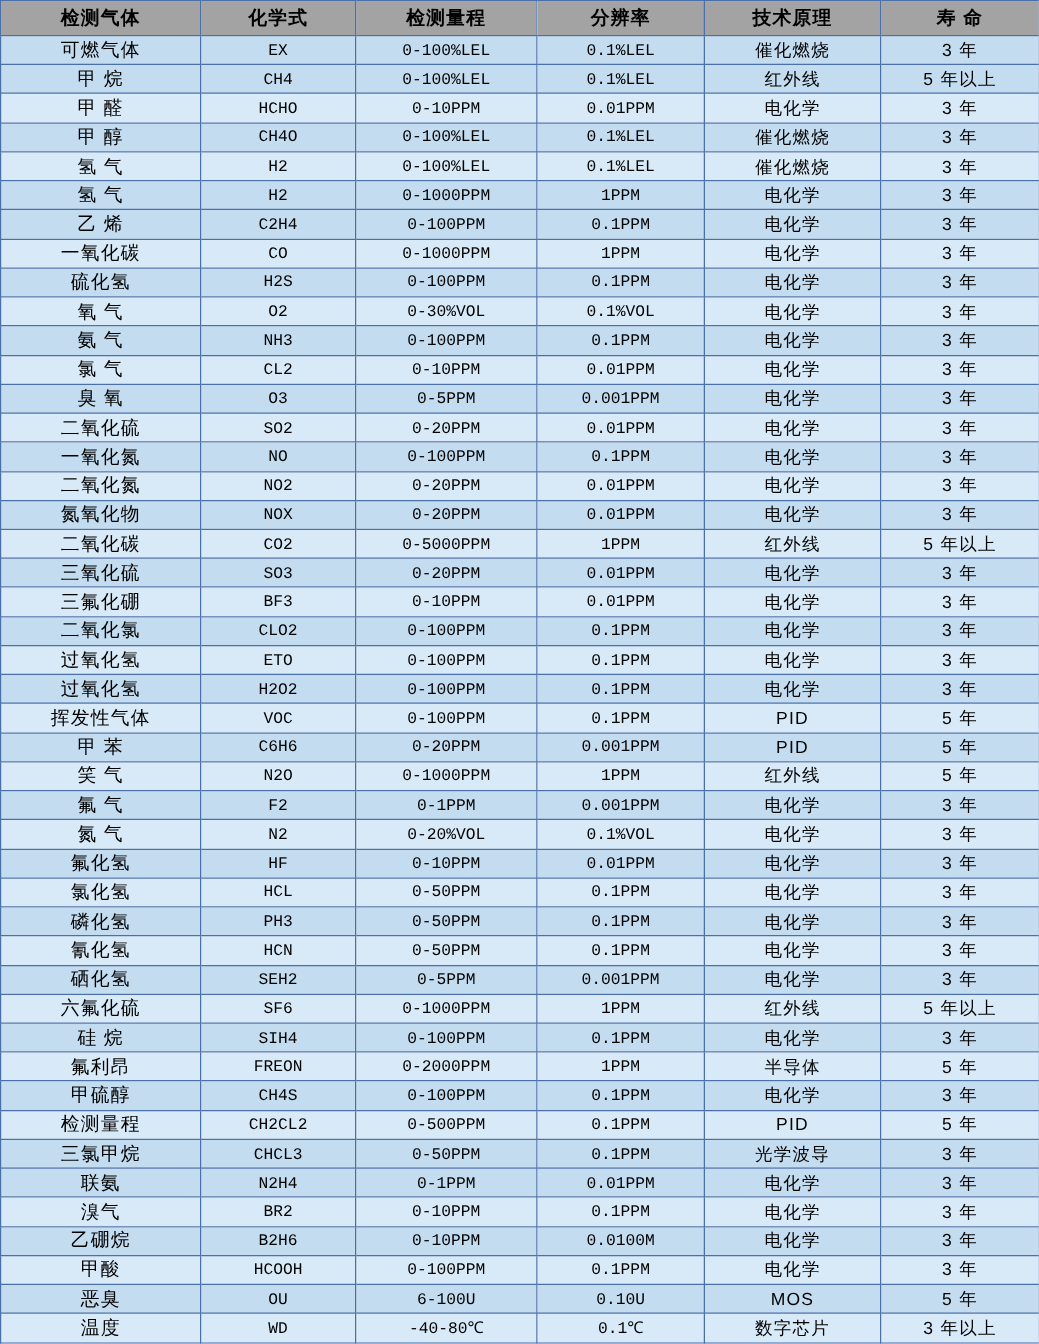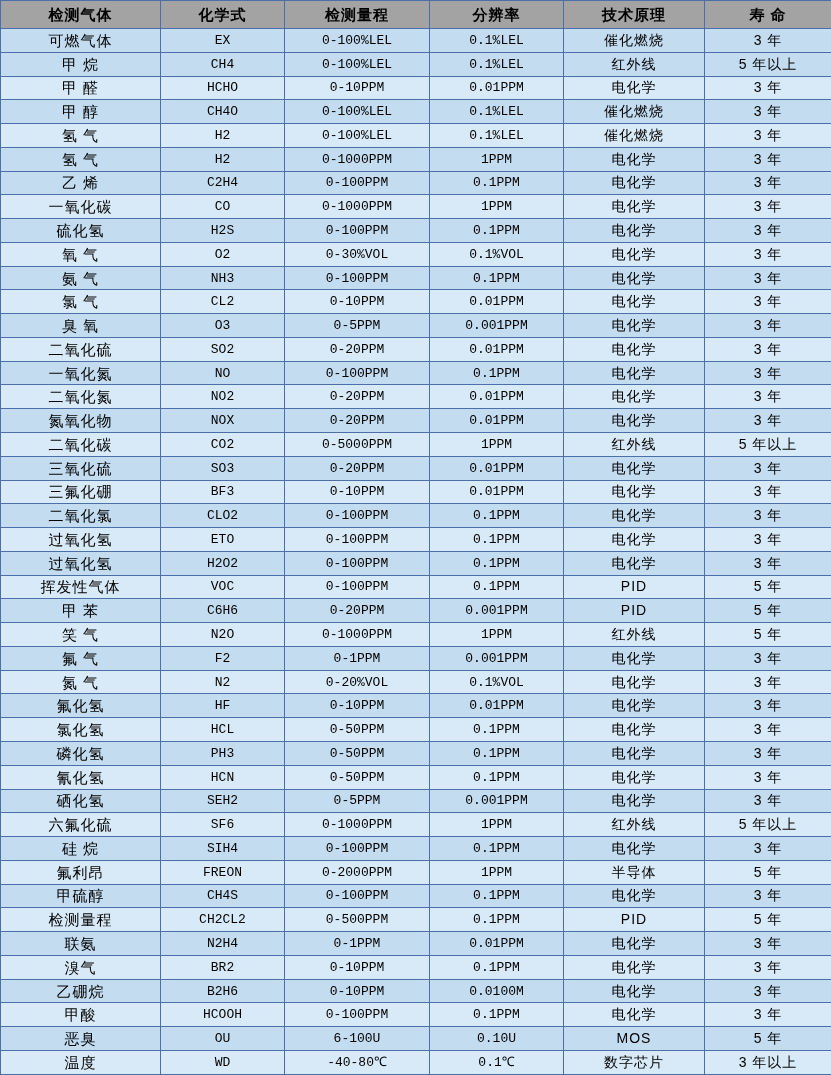--- a/index.html
+++ b/index.html
@@ -386,20 +386,28 @@
       </tr>
       <tr class="row-even">
         <td class="col-name">检测量程</td>
         <td class="col-formula">CH2CL2</td>
         <td class="col-range">0-500PPM</td>
         <td class="col-res">0.1PPM</td>
         <td class="col-tech">PID</td>
         <td class="col-life">5 年</td>
       </tr>
       <tr class="row-odd">
+        <td class="col-name">三氯甲烷</td>
+        <td class="col-formula">CHCL3</td>
+        <td class="col-range">0-50PPM</td>
+        <td class="col-res">0.1PPM</td>
+        <td class="col-tech">光学波导</td>
+        <td class="col-life">3 年</td>
+      </tr>
+      <tr class="row-odd">
         <td class="col-name">联氨</td>
         <td class="col-formula">N2H4</td>
         <td class="col-range">0-1PPM</td>
         <td class="col-res">0.01PPM</td>
         <td class="col-tech">电化学</td>
         <td class="col-life">3 年</td>
       </tr>
       <tr class="row-even">
         <td class="col-name">溴气</td>
         <td class="col-formula">BR2</td>

